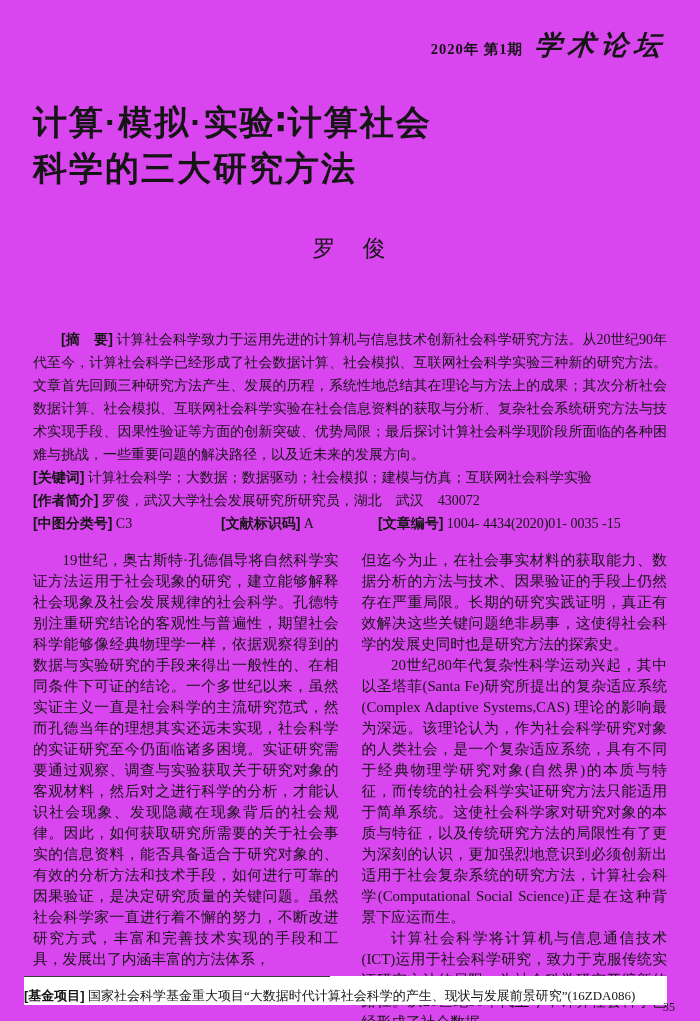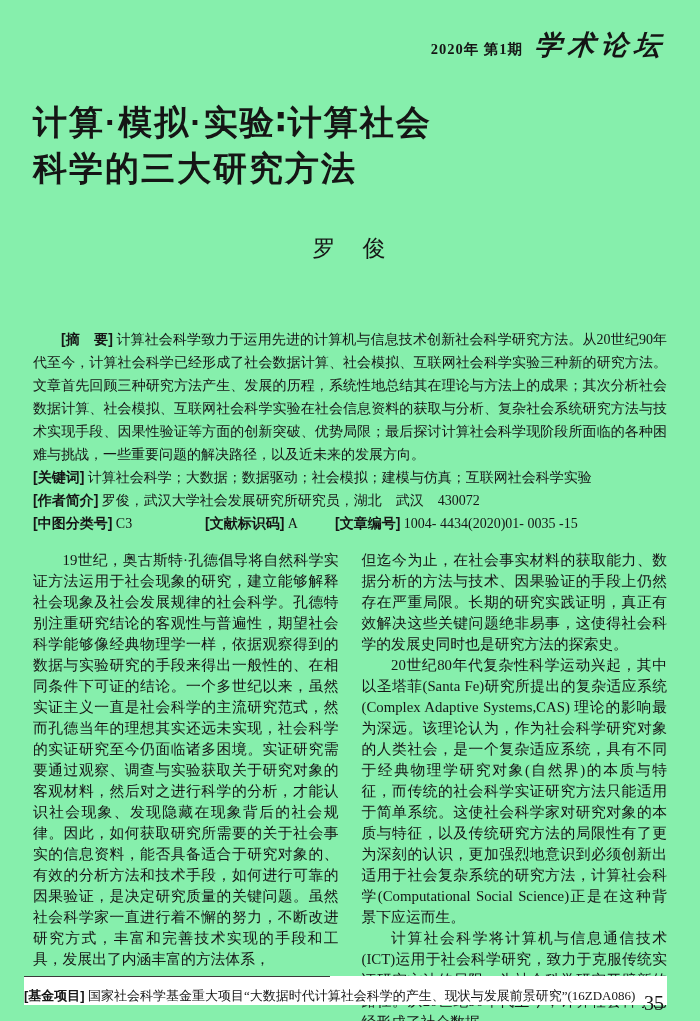--- a/index.html
+++ b/index.html
@@ -1,18 +1,18 @@
 <!DOCTYPE html>
 <html><head>
 <meta charset="utf-8">
 <style>
   html,body { margin:0; padding:0; background:#e8e8e8; }
   .page {
     position:relative; width:700px; height:1021px; margin:0 auto;
-    background:#86efac; color:#151515; overflow:hidden;
+    background:#d946ef; color:#151515; overflow:hidden;
     font-family:"Liberation Serif","DejaVu Serif",serif;
     box-sizing:border-box; padding:0 33px;
   }
   
   .header { display:flex; justify-content:flex-end; align-items:baseline; gap:12px; padding-top:31px; }
   .issue { font-size:14.5px; font-weight:bold; letter-spacing:1px; }
   .journal { font-size:27px; font-weight:bold; font-style:italic; letter-spacing:6px; line-height:1;
              font-family:"DejaVu Serif",serif; transform:skewX(-4deg); }
   
   .title {
@@ -21,38 +21,38 @@
     font-size:34px; line-height:46px; letter-spacing:2px;
   }
   
   .author { margin-top:42px; text-align:center; font-size:23px; letter-spacing:2px; }
   
   .meta { margin-top:64px; font-size:14px; line-height:23px; text-align:justify; }
   .meta p { margin:0; }
   .meta .lbl { font-family:"Liberation Sans","DejaVu Sans",sans-serif; font-weight:bold; }
   .abstract { text-indent:2em; }
   .cls-row { display:flex; line-height:23px; }
-  .cls-item1 { width:172px; }
-  .cls-item2 { width:130px; }
+  .cls-item1 { width:188px; }
+  .cls-item2 { width:157px; }
   .cls-item3 { flex:1; }
   
   .columns { display:flex; gap:23px; margin-top:15px; }
   .col { flex:1; font-size:14.8px; line-height:21px; text-align:justify; }
   .col h2 {
     margin:6px 0 13px 0; font-size:15.5px; line-height:25px; text-indent:2em;
     font-family:"Liberation Sans","DejaVu Sans",sans-serif; font-weight:bold;
   }
   .col p { margin:0; }
   .indent { text-indent:2em; }
   
   .footnote { position:absolute; left:24px; right:33px; bottom:16px; background:#ffffff; }
   .rule { width:306px; height:0; border-top:1.2px solid #3a3a3a; margin-bottom:9px; }
   .fund { font-size:13px; line-height:19px; }
   .fund .lbl { font-family:"Liberation Sans","DejaVu Sans",sans-serif; font-weight:bold; }
-  .pagenum { position:absolute; right:36px; bottom:6px; font-size:20px; }
+  .pagenum { position:absolute; right:25px; bottom:6px; font-size:12px; }
 </style>
 </head>
 <body>
 
 <div class="page">
 
   <div class="header">
     <span class="issue">2020年 第1期</span>
     <span class="journal">学术论坛</span>
   </div>

